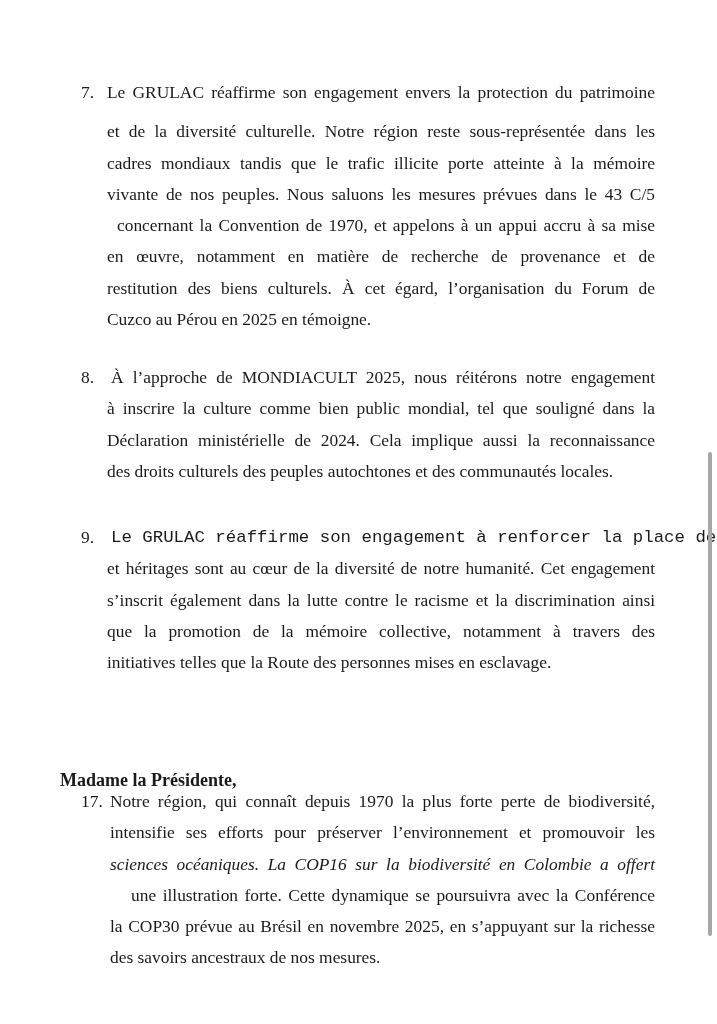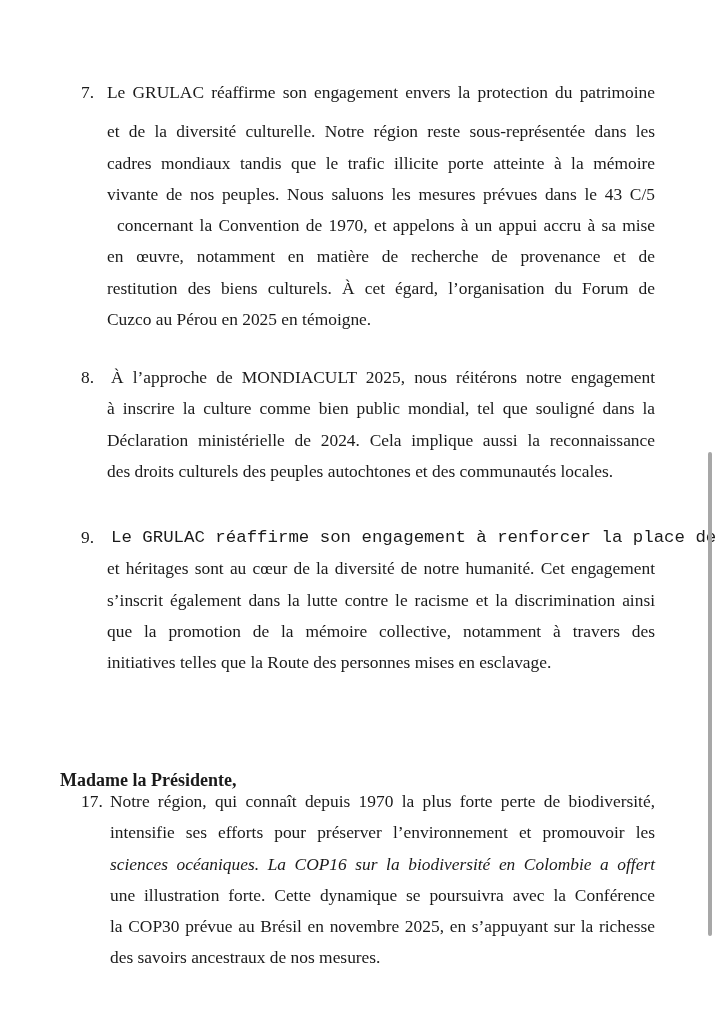--- a/index.html
+++ b/index.html
@@ -95,19 +95,19 @@
     <span class="line last">initiatives telles que la Route des personnes mises en esclavage.</span>
   </div>
 
   <div class="heading">Madame la Présidente,</div>
 
   <div class="para" style="left:110px; top:786px; width:545px;">
     <span class="num" style="left:-29px;">17.</span>
     <span class="line" style="white-space: nowrap;">Notre région, qui connaît depuis 1970 la plus forte perte de biodiversité,</span>
     <span class="line" style="white-space: nowrap;">intensifie ses efforts pour préserver l’environnement et promouvoir les</span>
     <span class="line" style="white-space: nowrap; font-style: italic;">sciences océaniques. La COP16 sur la biodiversité en Colombie a offert</span>
-    <span class="line" style="white-space: nowrap;">une illustration forte. Cette dynamique se poursuivra avec la Conférence</span>
+    <span class="line" style="white-space: nowrap; margin-left: 21px;">une illustration forte. Cette dynamique se poursuivra avec la Conférence</span>
     <span class="line" style="white-space: nowrap;">la COP30 prévue au Brésil en novembre 2025, en s’appuyant sur la richesse</span>
     <span class="line last">des savoirs ancestraux de nos mesures.</span>
   </div>
 
   <div class="scrollbar"></div>
 </div>
 
 </body></html>

